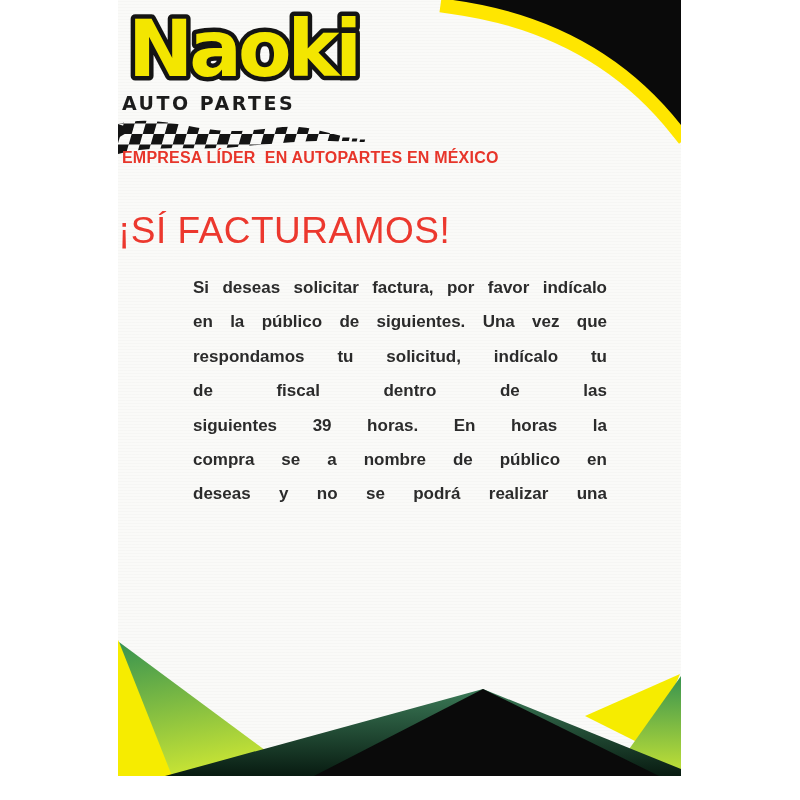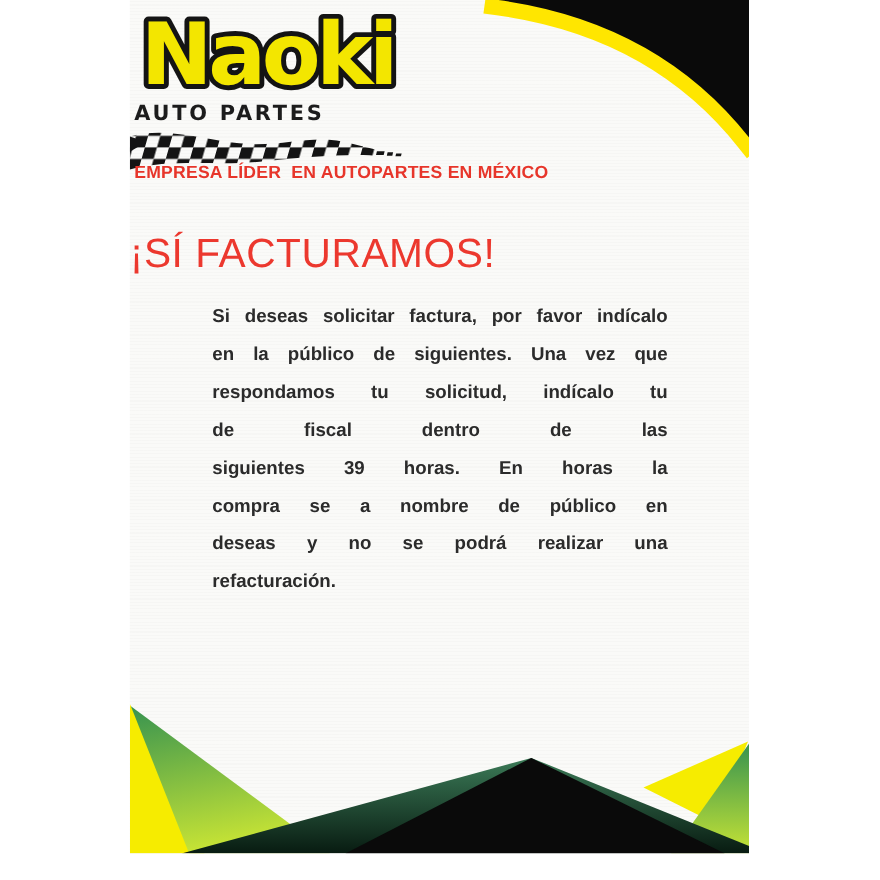--- a/index.html
+++ b/index.html
@@ -135,21 +135,20 @@
       </div>
     <div class="body-line">
         <span>deseas</span>
         <span>y</span>
         <span>no</span>
         <span>se</span>
         <span>podrá</span>
         <span>realizar</span>
         <span>una</span>
       </div>
-    <div class="body-line last">refacturación.</div>
   </div>
 
   <svg class="deco-bottom" viewBox="0 0 563 165" preserveAspectRatio="none" aria-hidden="true">
     <defs>
       <linearGradient id="gradL" x1="0" y1="0" x2="0.25" y2="1">
         <stop offset="0" style="stop-color:var(--green_top,#379350)"></stop>
         <stop offset="1" style="stop-color:var(--green_bottom,#C6E335)"></stop>
       </linearGradient>
       <linearGradient id="gradR" x1="0" y1="0" x2="0" y2="1">
         <stop offset="0" style="stop-color:var(--green_top,#379350)"></stop>

